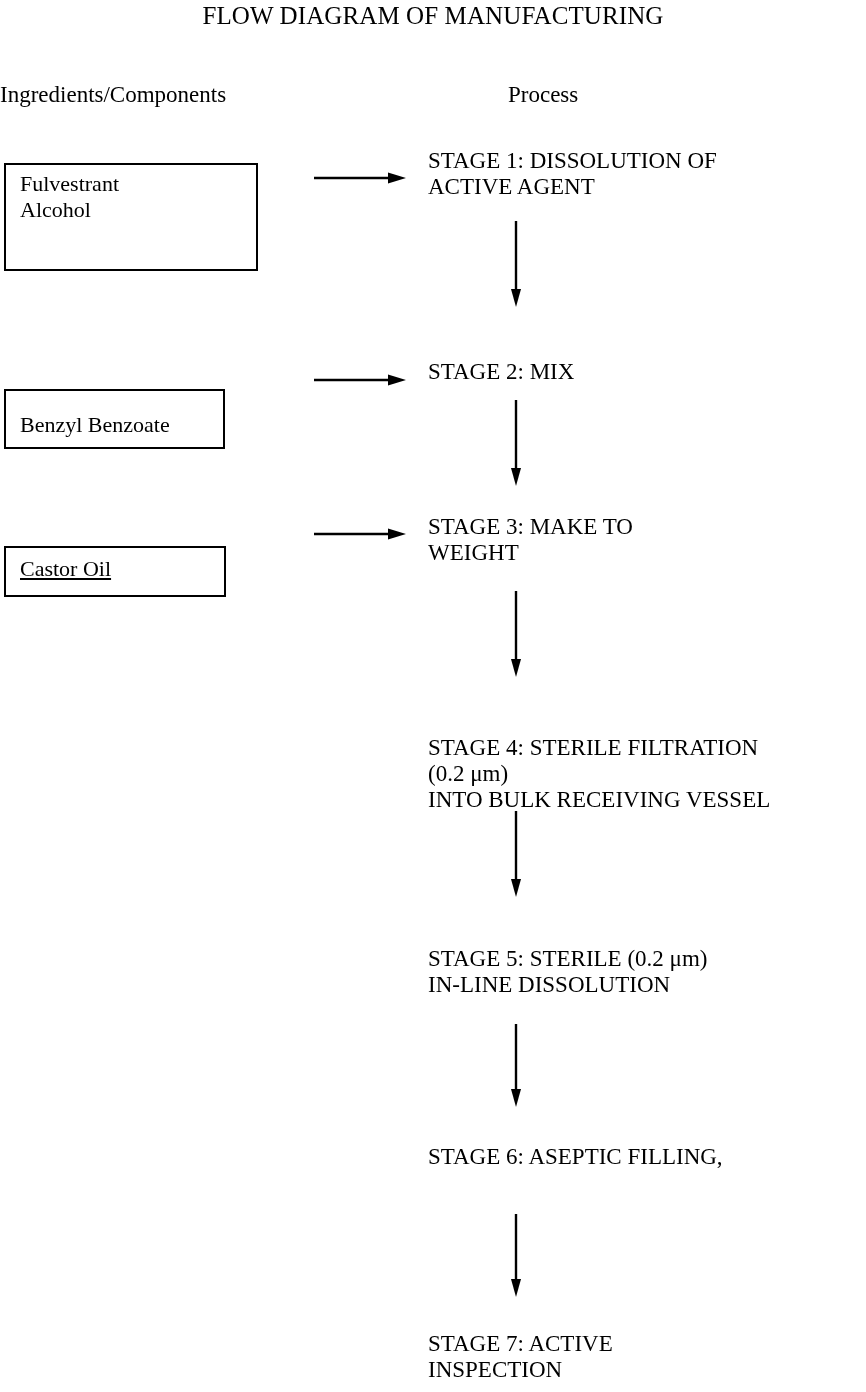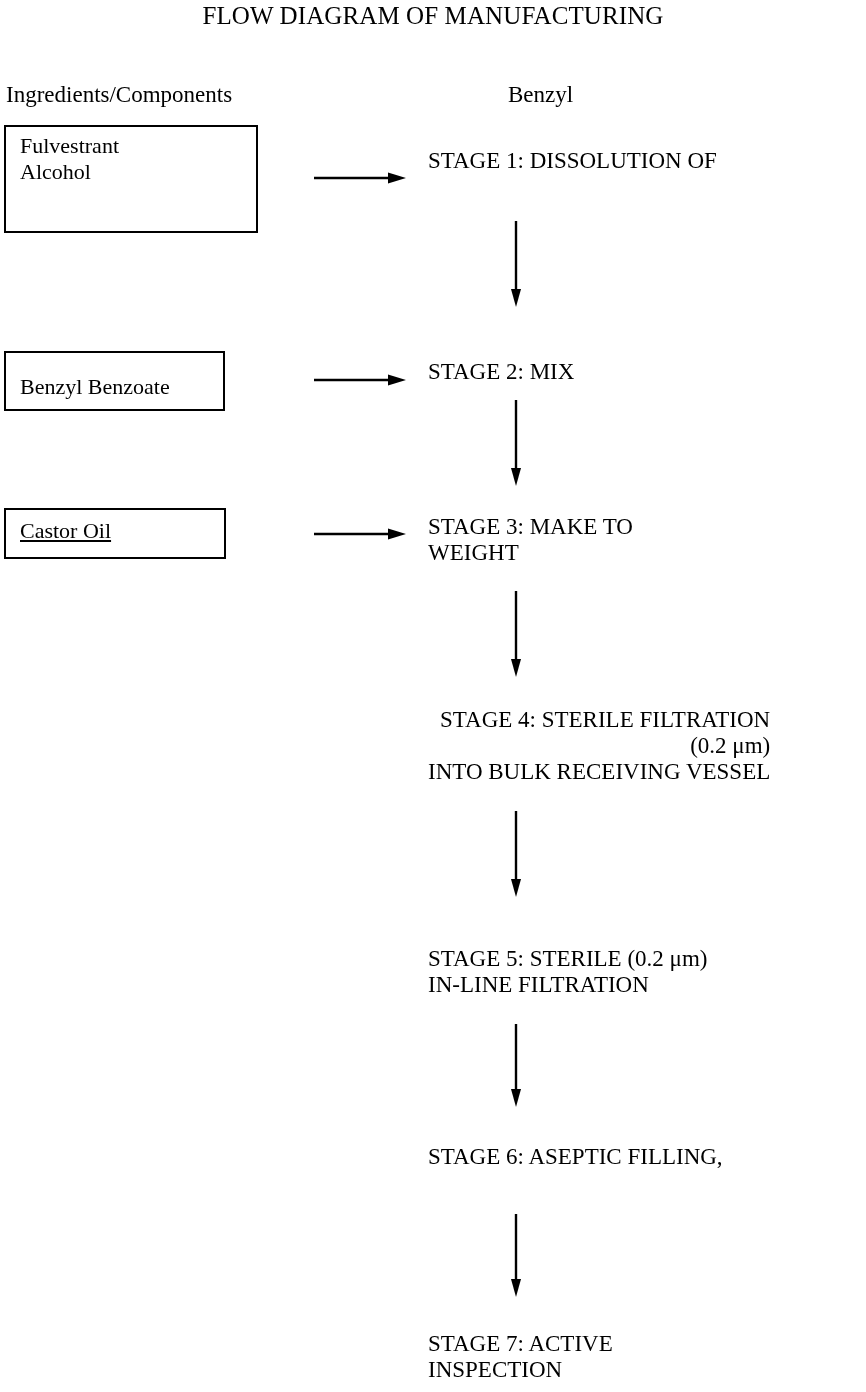--- a/index.html
+++ b/index.html
@@ -36,52 +36,53 @@
     white-space: nowrap;
   }
 
   
   .col-head {
     position: absolute;
     font-size: 23px;
     line-height: 26px;
     white-space: nowrap;
   }
-  .col-head-ingredients { left: 6px;  top: 82px; }
+  .col-head-ingredients { left: 0;  top: 82px; }
   .col-head-process     { left: 508px; top: 82px; }
 
   
   .ing-box {
     position: absolute;
     border: 2px solid #000000;
     box-sizing: border-box;
     font-size: 22px;
     line-height: 26px;
     padding: 6px 0 6px 14px;
+    margin-top: 38px;
   }
   .ing-box .ing-line { white-space: nowrap; display: block; }
 
   .ing-box-1 { left: 4px;  top: 125px; width: 254px; height: 108px; }
   .ing-box-2 { left: 4px;  top: 351px; width: 221px; height: 60px;  padding-top: 21px; }
   .ing-box-3 { left: 4px;  top: 508px; width: 222px; height: 51px;  padding-top: 8px; text-decoration: underline; }
 
   
   .stage {
     position: absolute;
     left: 428px;
     font-size: 23px;
     line-height: 26px;
     white-space: nowrap;
   }
   .stage .stage-line { display: block; white-space: nowrap; }
 
   .stage-1 { top: 148px; }
   .stage-2 { top: 359px; }
   .stage-3 { top: 514px; }
-  .stage-4 { top: 707px; text-align: right; }
+  .stage-4 { top: 735px; }
   .stage-5 { top: 946px; }
   .stage-6 { top: 1144px; }
   .stage-7 { top: 1331px; }
 
   
   .arrow-svg {
     position: absolute;
     overflow: visible;
   }
   .arrow-line {
@@ -107,21 +108,21 @@
   .v-arrow-6 { top: 1214px; height: 83px; }
 </style>
 </head>
 <body>
 
 <div class="canvas">
 
   <div class="diagram-title">FLOW DIAGRAM OF MANUFACTURING</div>
 
   <div class="col-head col-head-ingredients">Ingredients/Components</div>
-  <div class="col-head col-head-process">Benzyl</div>
+  <div class="col-head col-head-process">Process</div>
 
   <div class="ing-box ing-box-1">
     <span class="ing-line">Fulvestrant</span>
     <span class="ing-line">Alcohol</span>
   </div>
 
   <div class="ing-box ing-box-2">
     <span class="ing-line">Benzyl Benzoate</span>
   </div>
 
@@ -137,20 +138,21 @@
     <line class="arrow-line" x1="0" y1="10" x2="78" y2="10"></line>
     <polygon class="arrow-head" points="74,4.5 92,10 74,15.5"></polygon>
   </svg>
   <svg class="arrow-svg h-arrow h-arrow-3" viewBox="0 0 92 20">
     <line class="arrow-line" x1="0" y1="10" x2="78" y2="10"></line>
     <polygon class="arrow-head" points="74,4.5 92,10 74,15.5"></polygon>
   </svg>
 
   <div class="stage stage-1">
     <span class="stage-line">STAGE 1: DISSOLUTION OF</span>
+    <span class="stage-line">ACTIVE AGENT</span>
   </div>
 
   <svg class="arrow-svg v-arrow v-arrow-1" viewBox="0 0 22 86">
     <line class="arrow-line" x1="11" y1="0" x2="11" y2="74"></line>
     <polygon class="arrow-head" points="6,68 11,86 16,68"></polygon>
   </svg>
 
   <div class="stage stage-2">
     <span class="stage-line">STAGE 2: MIX</span>
   </div>
@@ -176,21 +178,21 @@
     <span class="stage-line">INTO BULK RECEIVING VESSEL</span>
   </div>
 
   <svg class="arrow-svg v-arrow v-arrow-4" viewBox="0 0 22 86">
     <line class="arrow-line" x1="11" y1="0" x2="11" y2="74"></line>
     <polygon class="arrow-head" points="6,68 11,86 16,68"></polygon>
   </svg>
 
   <div class="stage stage-5">
     <span class="stage-line">STAGE 5: STERILE (0.2 μm)</span>
-    <span class="stage-line">IN-LINE FILTRATION</span>
+    <span class="stage-line">IN-LINE DISSOLUTION</span>
   </div>
 
   <svg class="arrow-svg v-arrow v-arrow-5" viewBox="0 0 22 83">
     <line class="arrow-line" x1="11" y1="0" x2="11" y2="71"></line>
     <polygon class="arrow-head" points="6,65 11,83 16,65"></polygon>
   </svg>
 
   <div class="stage stage-6">
     <span class="stage-line">STAGE 6: ASEPTIC FILLING,</span>
   </div>

